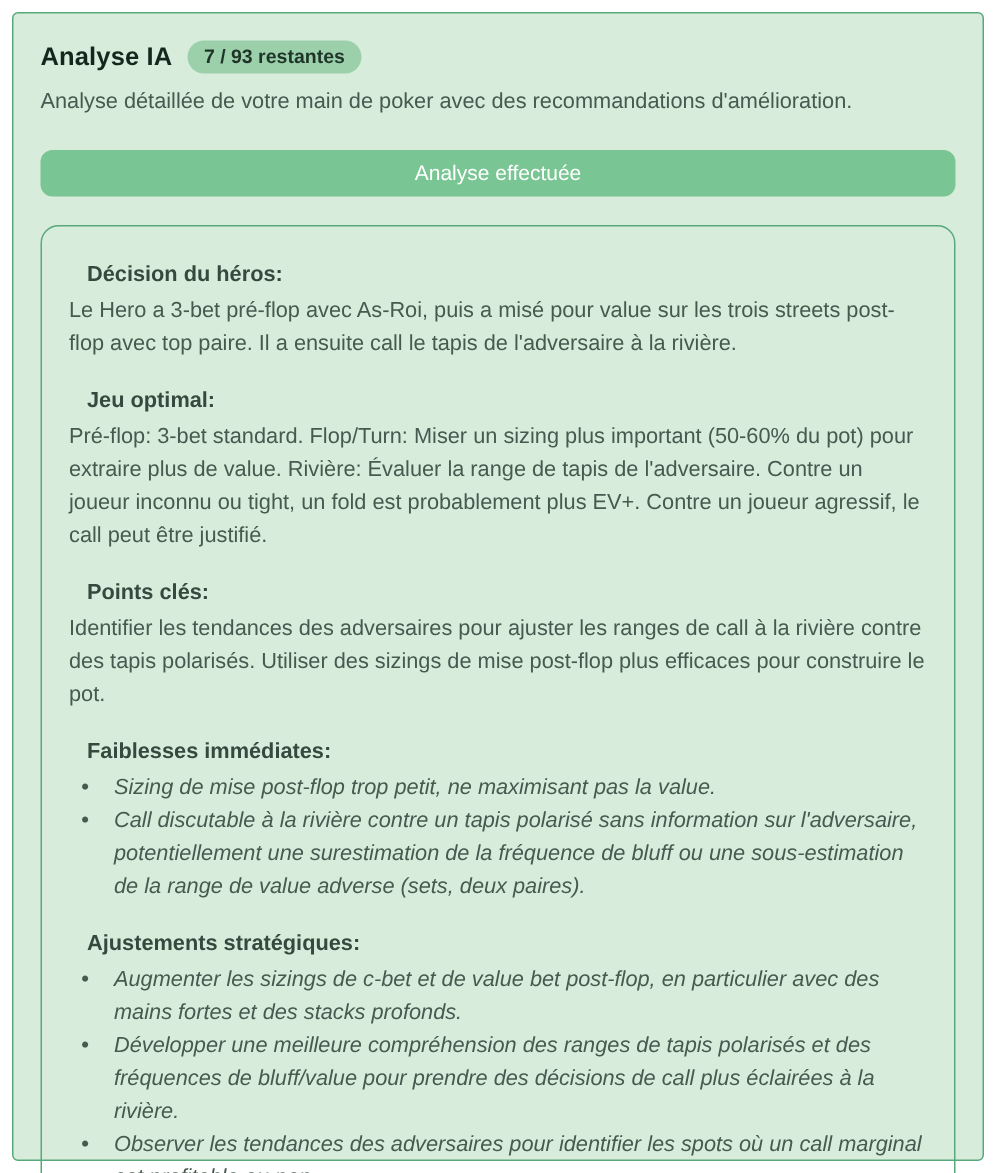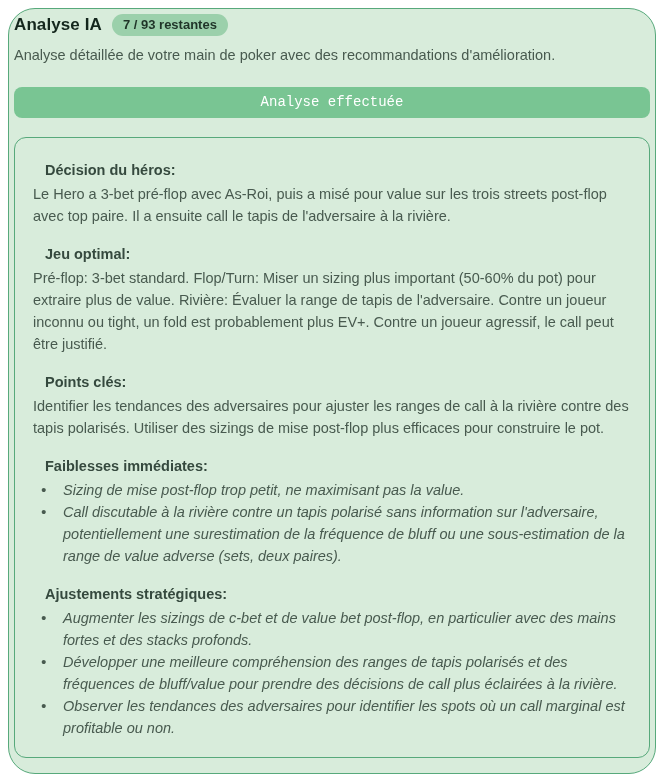--- a/index.html
+++ b/index.html
@@ -12,22 +12,22 @@
   .page {
     width: 664px;
     height: 782px;
     padding: 8px;
   }
   .card {
     width: 100%;
     height: 766px;
     background: var(--card_bg, #d8ecdb);
     border: 1px solid var(--border_green, #57a97b);
-    border-radius: 27px;
-    padding: 5px;
+    border-radius: 4px;
+    padding: 18px;
   }
   .title-row {
     display: flex;
     align-items: center;
     gap: 10px;
     margin-bottom: 11px;
   }
   .card-title {
     font-size: 17px;
     font-weight: 700;
@@ -50,21 +50,21 @@
     margin-bottom: 24px;
   }
   .status-button {
     display: block;
     width: 100%;
     height: 31px;
     background: var(--button_bg, #79c593);
     color: var(--button_text, #ffffff);
     border: none;
     border-radius: 8px;
-    font-family: Liberation Mono, monospace;
+    font-family: Liberation Sans, sans-serif;
     font-size: 14px;
     font-weight: 500;
     text-align: center;
     line-height: 31px;
     cursor: default;
     margin-bottom: 19px;
   }
   .analysis-panel {
     border: 1px solid var(--border_green, #57a97b);
     border-radius: 12px;

